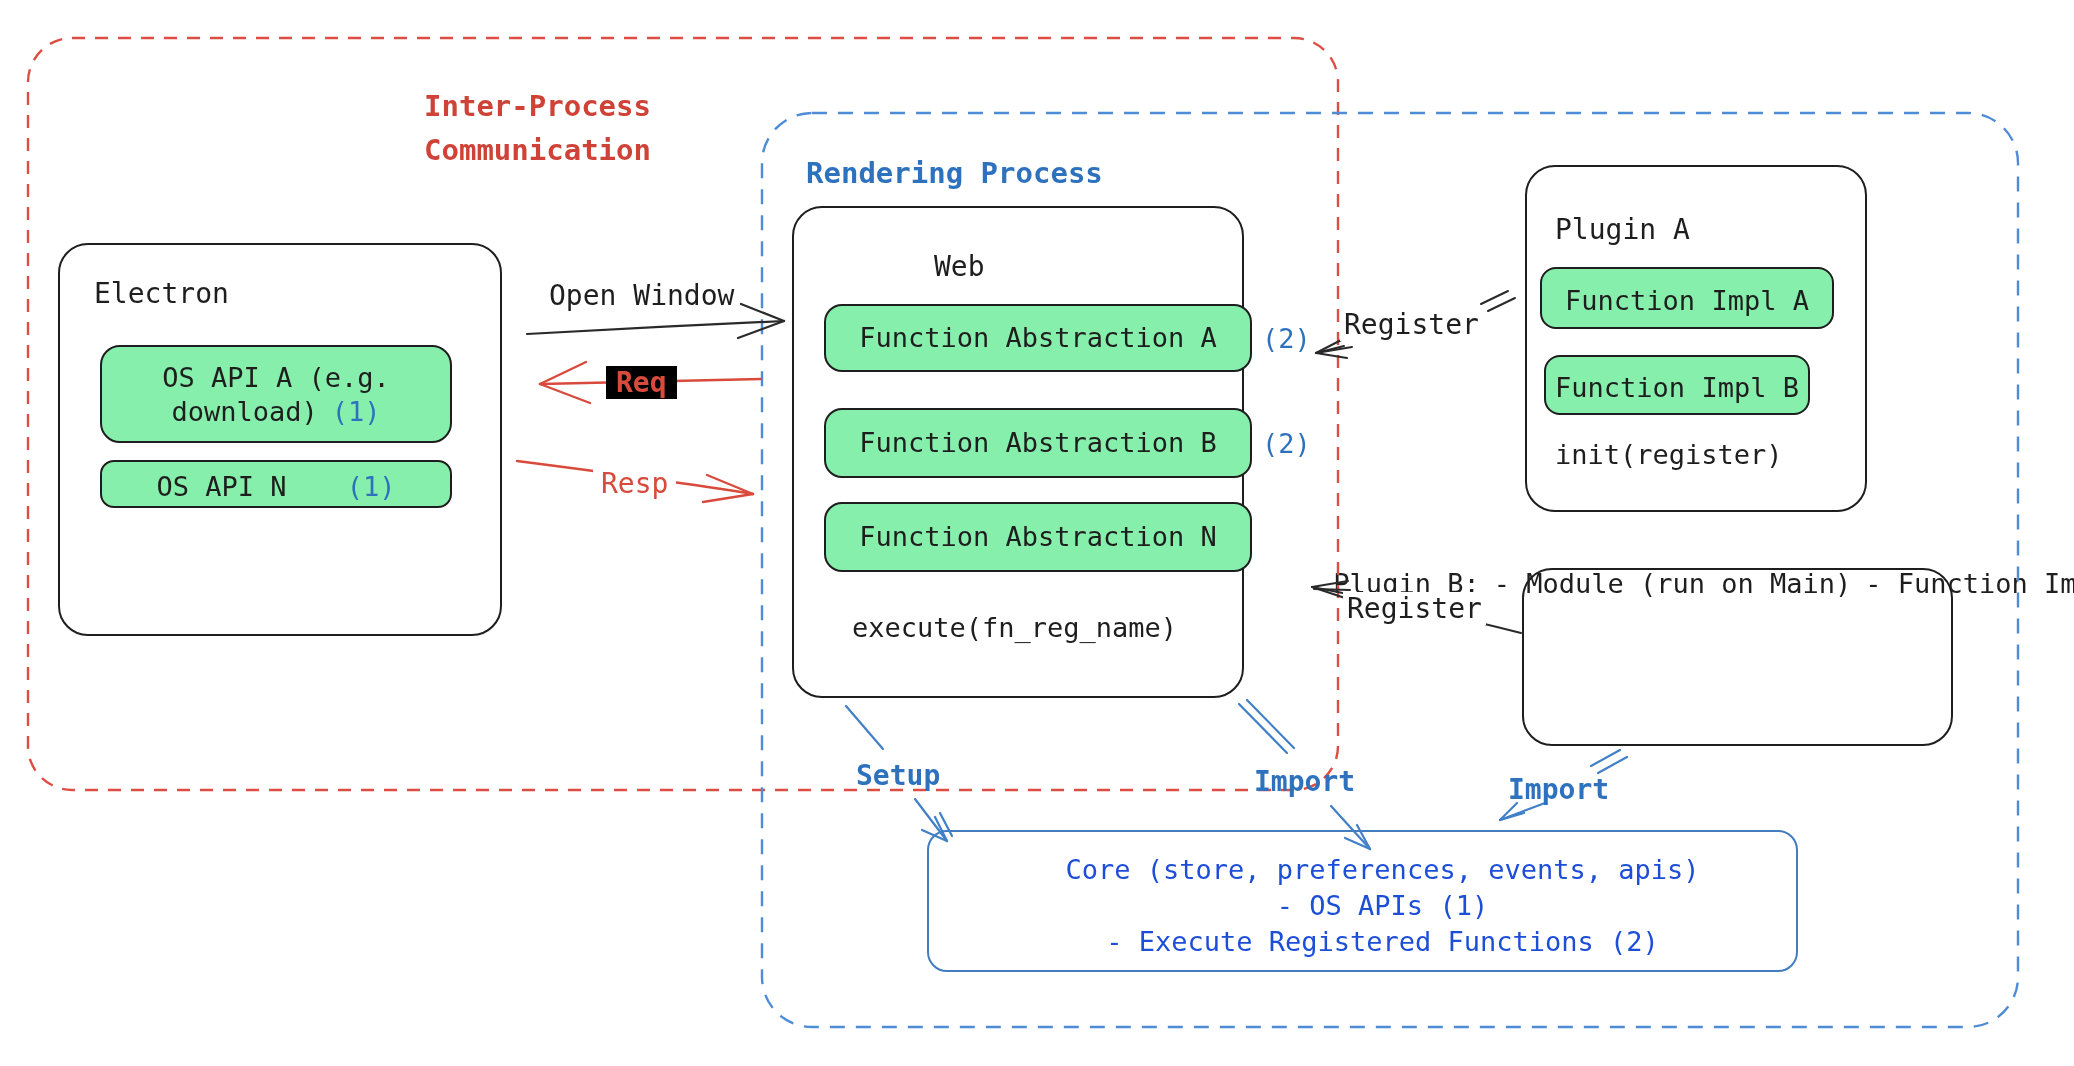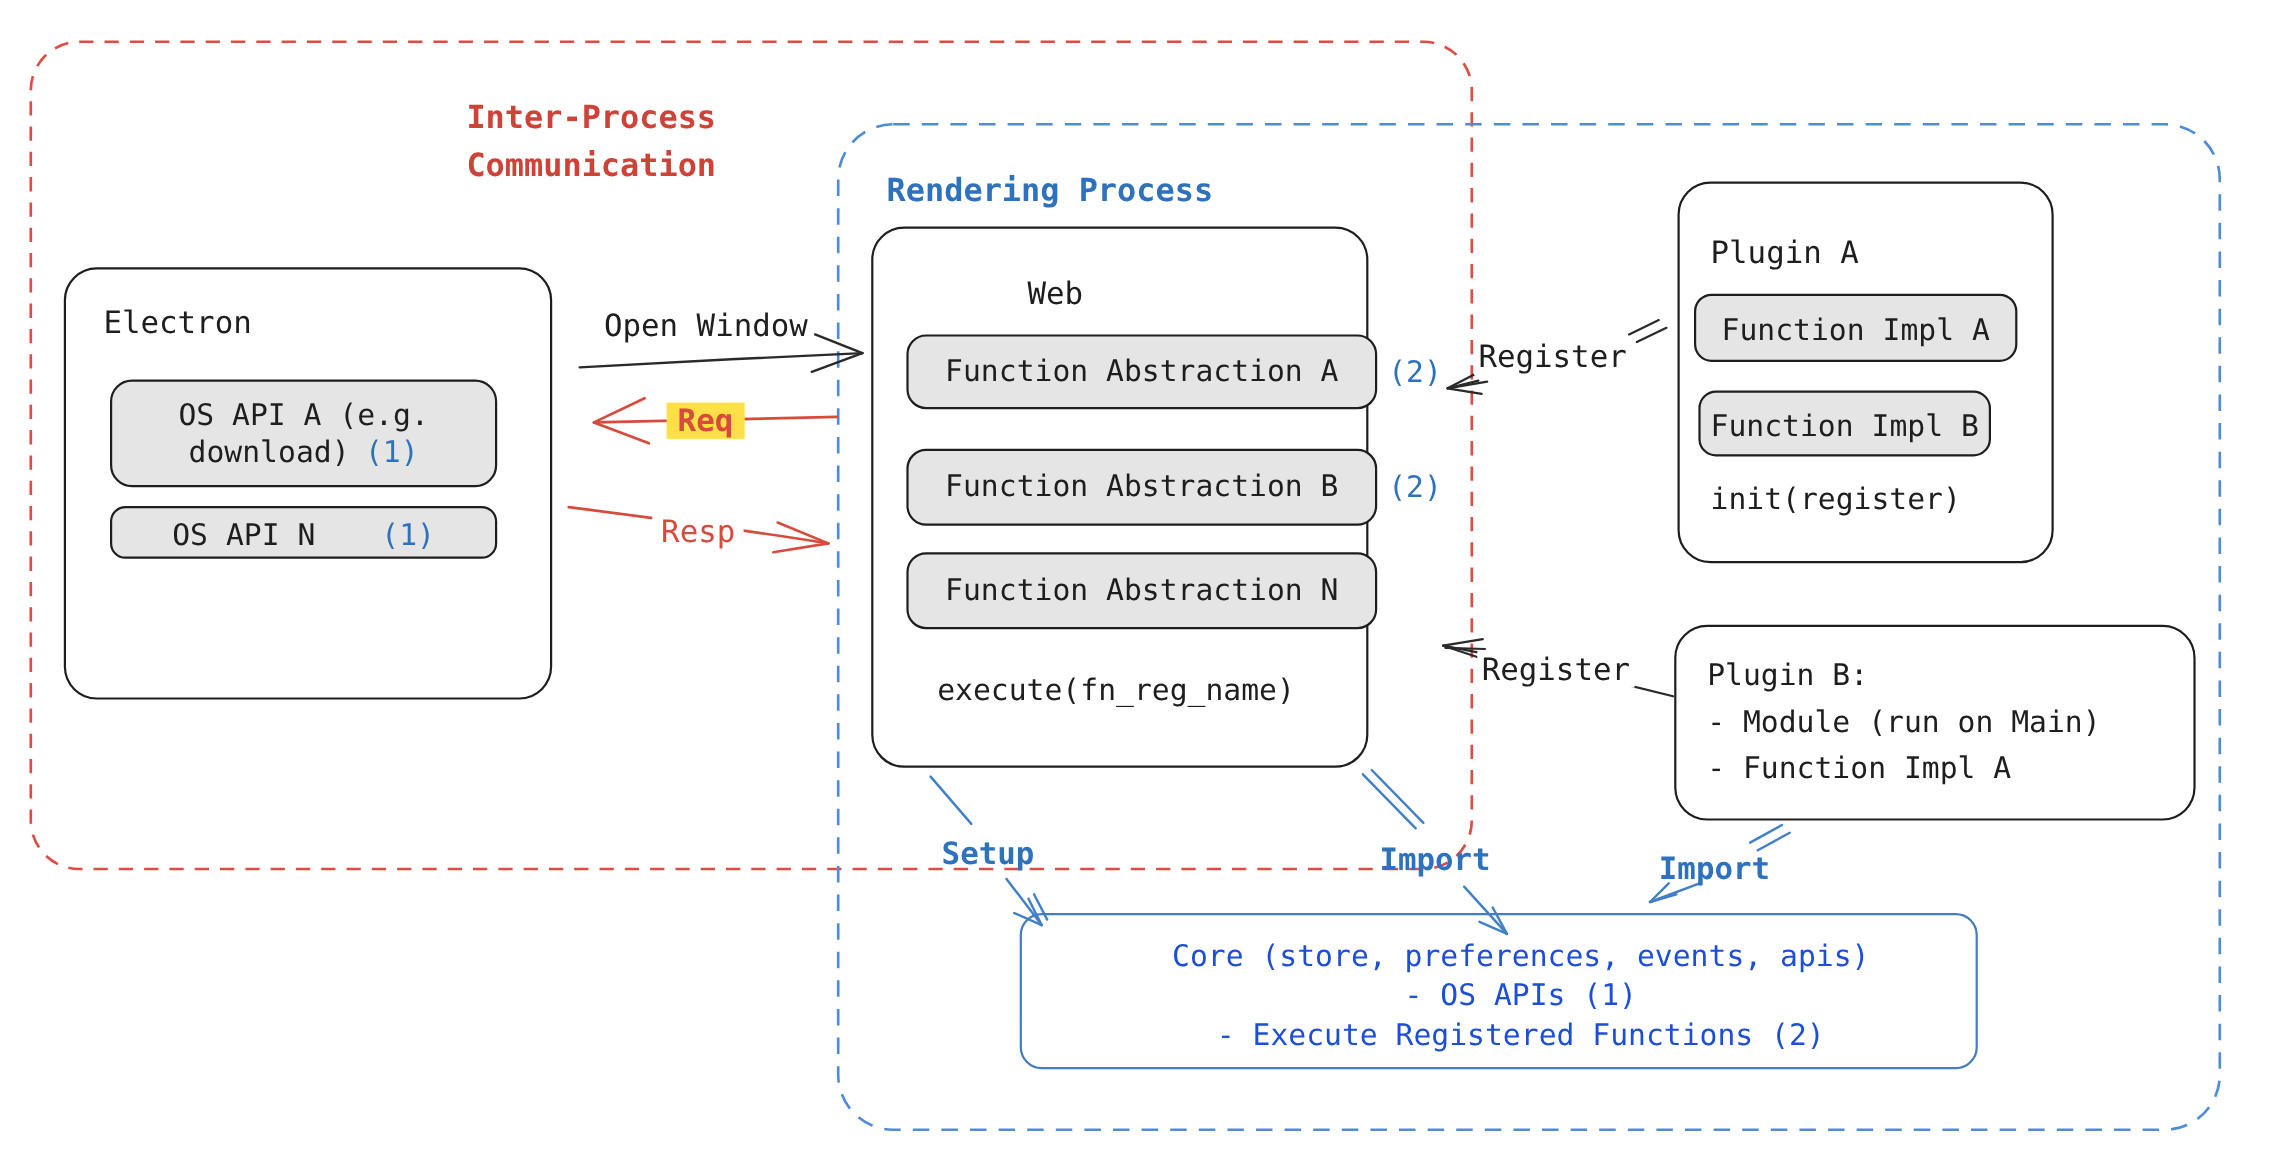--- a/index.html
+++ b/index.html
@@ -20,21 +20,21 @@
   .node{
     position:absolute;
     background:#fff;
     border:2.2px solid #1e1e1e;
     border-radius:30px;
     box-sizing:border-box;
     padding-left:40px;
   }
   .inner{
     position:absolute;
-    background:#e5e5e5;
+    background:#86efac;
     border:2px solid #1e1e1e;
     border-radius:16px;
     box-sizing:border-box;
     text-align:center;
     font-size:27px;
     line-height:34px;
   }
   .node-title{position:absolute;font-size:28px;white-space:nowrap;}
   .method{position:absolute;font-size:27px;white-space:nowrap;}
   .badge{color:#2e72bd;}
@@ -56,41 +56,41 @@
   #web-row-n{top:294px;height:70px;}
   .web-row .inner{height:100%;border-radius:18px;}
 
   
   #plugin-a-box{left:1525px;top:165px;width:342px;height:347px;}
   #fi-a{left:13px;top:100px;width:294px;height:62px;padding-top:15px;}
   #fi-b{left:17px;top:188px;width:266px;height:60px;padding-top:14px;}
 
   
   #plugin-b-box{
-    left:1522px;top:568px;width:474px;height:178px;
-    display:flex;flex-direction:column;justify-content:center;
+    left:1522px;top:568px;width:431px;height:178px;
+    display:flex;flex-direction:row;justify-content:center;
     padding:0 28px;gap:14px;
   }
   #plugin-b-box .pline{font-size:27px;line-height:28px;white-space:nowrap;}
 
   
   #core-box{
     left:927px;top:830px;width:871px;height:142px;
     border:2.4px solid #447cc0;border-radius:20px;
     color:#1d4ed8;text-align:center;
     font-size:27px;line-height:36px;
     padding-top:20px;
   }
 
   
   .flabel{position:absolute;white-space:nowrap;}
   #ipc-label{left:424px;top:84px;width:250px;color:#cf4238;font-size:29px;font-weight:bold;line-height:44px;white-space:normal;}
   #rendering-label{left:806px;top:156px;color:#2e72bd;font-size:29px;font-weight:bold;}
   #open-window-label{left:549px;top:279px;font-size:28px;}
-  #req-label{left:606px;top:366px;color:#d84a3c;font-size:28px;font-weight:bold;background:#fde047;padding:0 10px;text-align:right;}
+  #req-label{left:606px;top:366px;color:#d84a3c;font-size:28px;font-weight:bold;background:#000000;padding:0 10px;text-align:right;}
   #resp-label{left:593px;top:467px;color:#d84a3c;font-size:28px;font-weight:normal;background:#fff;padding:0 8px;}
   #register-top-label{left:1340px;top:308px;font-size:28px;background:#fff;padding:0 4px;}
   #register-bottom-label{left:1343px;top:592px;font-size:28px;background:#fff;padding:0 4px;}
   #setup-label{left:856px;top:759px;color:#2e72bd;font-size:28px;font-weight:bold;}
   #import-web-label{left:1254px;top:765px;color:#2e72bd;font-size:28px;font-weight:bold;}
   #import-plugin-label{left:1508px;top:773px;color:#2e72bd;font-size:28px;font-weight:bold;}
 </style>
 </head>
 <body>
 

